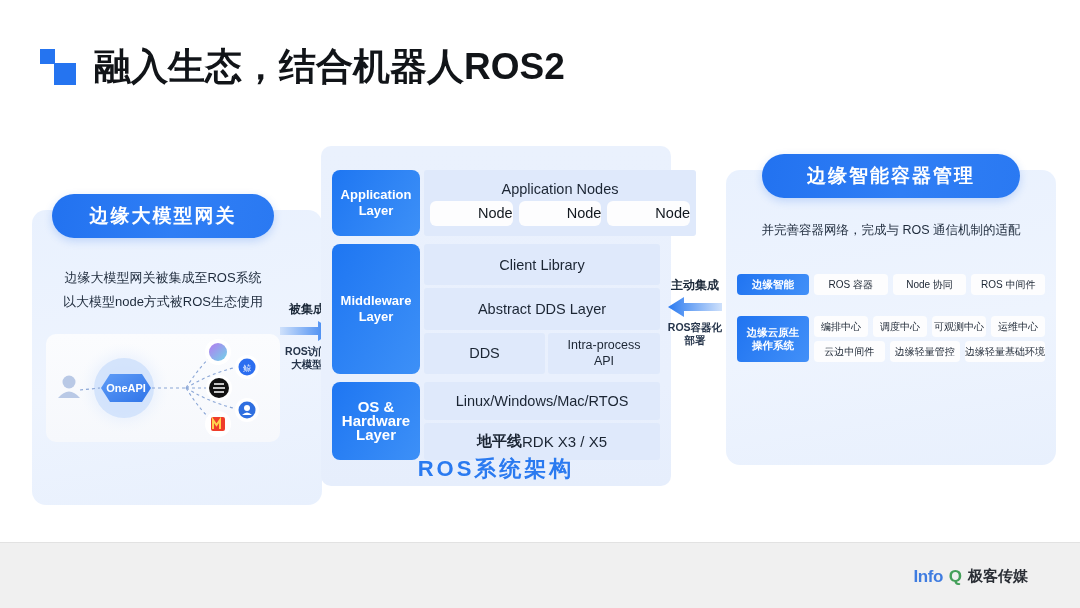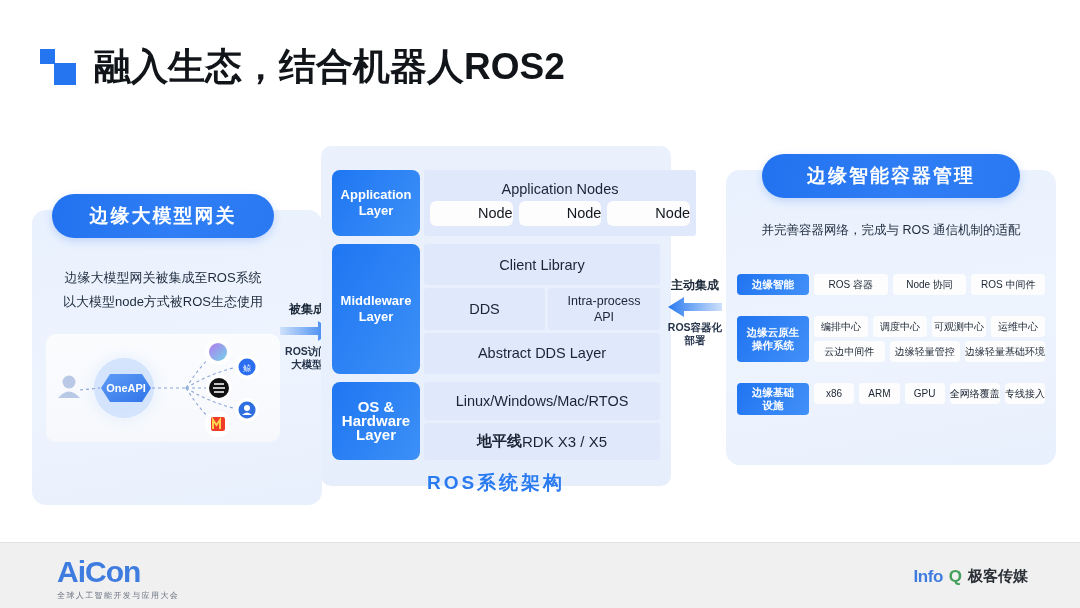--- a/index.html
+++ b/index.html
@@ -112,22 +112,22 @@
     justify-content: center; gap: 4px; padding: 4px 6px;
   }
   .app-nodes .hdr { font-size: 14.5px; color: #1b2533; }
   .app-nodes .nodes { display: flex; gap: 6px; width: 100%; }
   .node-chip {
     flex: 1; background: #fdfdfe; border-radius: 6px; height: 25px;
     display: flex; align-items: center; justify-content: center;
     font-size: 14.5px; color: #12181f; padding-left: 48px;
   }
   .center-caption {
-    position: absolute; left: 0; right: 0; top: 324px; text-align: center;
-    color: #2a7af0; font-size: 19px; font-weight: bold; letter-spacing: 3px;
+    position: absolute; left: 0; right: 0; top: 308px; text-align: center;
+    color: #2a7af0; font-size: 22px; font-weight: bold; letter-spacing: 3px;
   }
 
   
   .panel-right {
     position: absolute; left: 726px; top: 170px; width: 330px; height: 295px;
     background: linear-gradient(170deg, #e9f1fe 0%, #eef4fe 55%, #e8f0fd 100%);
     border-radius: 14px;
   }
   .panel-right .pill { left: 36px; width: 258px; }
   .panel-right .desc {
@@ -305,30 +305,30 @@
 
     <div class="group g-mid">
       <div class="layer-label">
         <span>
           <span>Middleware</span><br>
           <span>Layer</span>
         </span>
       </div>
       <div class="layer-body">
         <div class="lrow">Client Library</div>
+        <div class="lrow">Abstract DDS Layer</div>
         <div class="lrow split">
           <div class="c-dds">DDS</div>
           <div class="c-ipc">
             <span>
               <span>Intra-process</span><br>
               <span>API</span>
             </span>
           </div>
         </div>
-        <div class="lrow">Abstract DDS Layer</div>
       </div>
     </div>
 
     <div class="group g-os">
       <div class="layer-label small">
         <span>
           <span>OS &amp;</span><br>
           <span>Hardware</span><br>
           <span>Layer</span>
         </span>
@@ -399,46 +399,25 @@
             <div class="cap-cell">运维中心</div>
           </div>
           <div class="cap-line">
             <div class="cap-cell">云边中间件</div>
             <div class="cap-cell">边缘轻量管控</div>
             <div class="cap-cell">边缘轻量基础环境</div>
           </div>
         </div>
       </div>
 
-      <div class="cap-row">
-        <div class="cap-key">
-          <span>
-            <span>边缘基础</span><br>
-            <span>设施</span>
-          </span>
-        </div>
-        <div class="cap-vals">
-          <div class="cap-line">
-            <div class="cap-cell">x86</div>
-            <div class="cap-cell">ARM</div>
-            <div class="cap-cell">GPU</div>
-            <div class="cap-cell">全网络覆盖</div>
-            <div class="cap-cell">专线接入</div>
-          </div>
-        </div>
-      </div>
 
     </div>
   </div>
 
   <div class="footer">
-    <div class="aicon">
-      <div class="wordmark"><span class="c-blue">Ai</span><span class="c-blue">Con</span></div>
-      <div class="tagline">全球人工智能开发与应用大会</div>
-    </div>
     <div class="infoq">
       <span class="info">Info</span>
         <span class="q">Q</span>
       <span class="cn">极客传媒</span>
     </div>
   </div>
 
 </div>
 
 </body></html>

